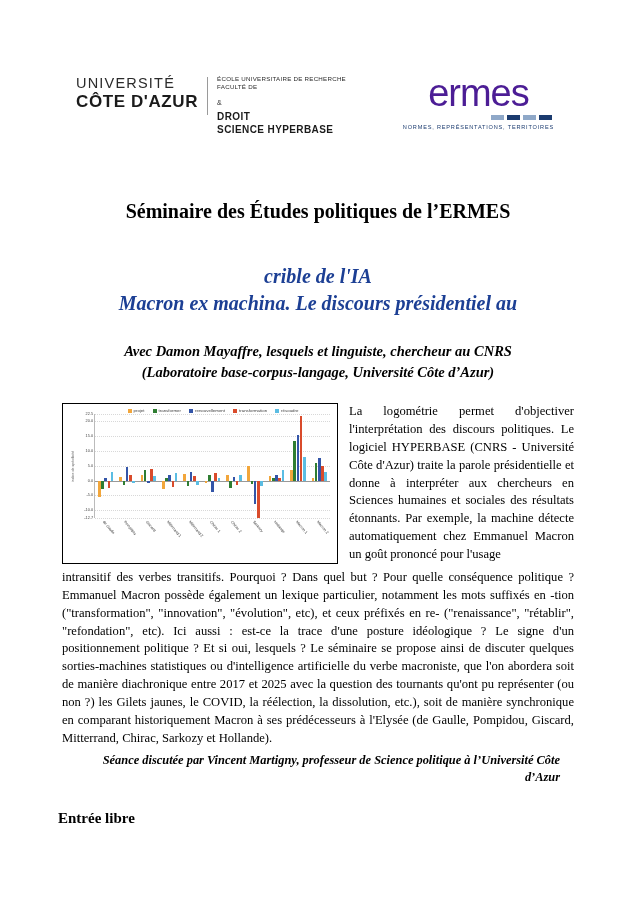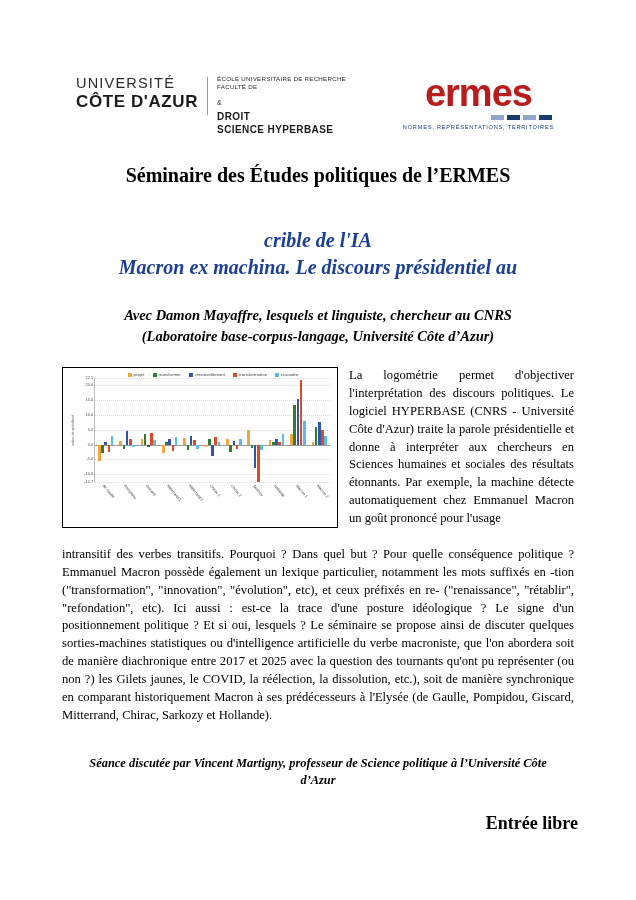--- a/index.html
+++ b/index.html
@@ -89,22 +89,22 @@
     color: #2b2b2b;
   }
 
   .ermes-logo {
     text-align: center;
     padding-right: 14px;
   }
   .ermes-word {
     font-family: "Liberation Sans", sans-serif;
     font-size: 38px;
-    font-weight: bold;
-    color: #b91c1c;
+    font-weight: normal;
+    color: #4c1d95;
     letter-spacing: -1px;
     line-height: 1;
     position: relative;
     display: inline-block;
   }
   .ermes-bars {
     display: flex;
     gap: 3px;
     justify-content: flex-end;
     margin-top: 3px;
@@ -125,21 +125,21 @@
     font-size: 5.6px;
     letter-spacing: 0.8px;
     color: #1b3b6f;
   }
 
   
   .title-main {
     text-align: center;
     font-size: 20px;
     font-weight: bold;
-    margin-top: 28px;
+    margin-top: 64px;
   }
   .title-session {
     text-align: center;
     font-size: 16.5px;
     margin-top: 17px;
   }
   .title-talk {
     text-align: center;
     font-size: 20px;
     font-style: italic;
@@ -179,21 +179,21 @@
   .para {
     font-size: 12.6px;
     line-height: 1.42;
     text-align: justify;
   }
   .para-right {
     flex: 1 1 auto;
     padding-left: 2px;
   }
   .para-rest {
-    margin-top: 16px;
+    margin-top: 3px;
     padding-top: 2px;
   }
 
   
   .chart {
     position: relative;
     width: 100%;
     height: 148px;
     box-sizing: border-box;
   }
@@ -301,31 +301,31 @@
     font-size: 3.8px;
     font-family: "Liberation Sans", sans-serif;
     color: #333;
     white-space: nowrap;
     transform-origin: left top;
     transform: rotate(50deg);
   }
 
   
   .discussant {
-    text-align: center;
+    text-align: right;
     font-size: 12.4px;
     font-style: italic;
     font-weight: bold;
-    margin-top: 30px;
+    margin-top: 4px;
     line-height: 1.4;
     padding: 0 18px;
   }
   .free-entry {
-    text-align: right;
-    font-size: 18px;
+    text-align: left;
+    font-size: 15px;
     font-weight: bold;
     margin-top: 24px;
   }
 </style>
 </head>
 <body>
 
 <div class="page">
 
   <div class="logo-row">

